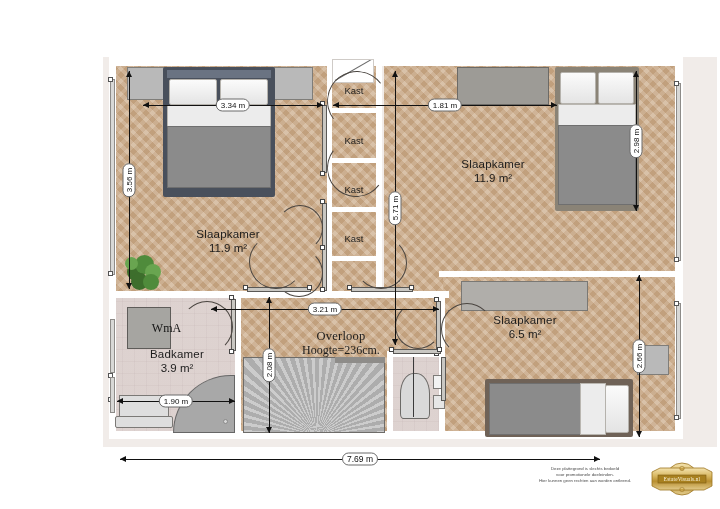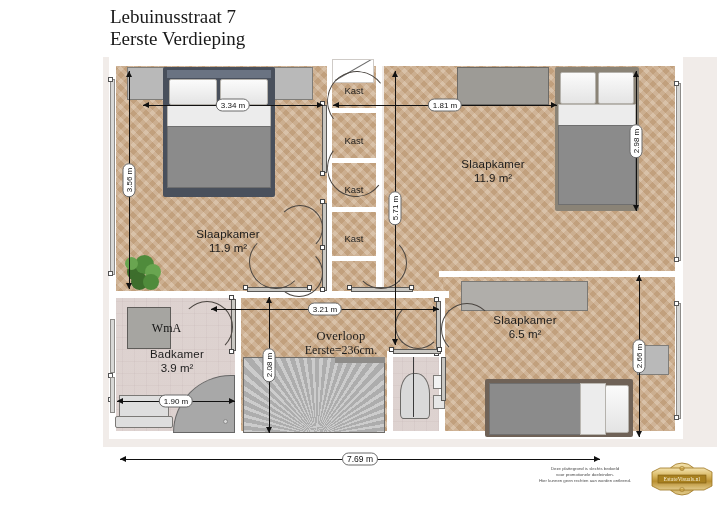--- a/index.html
+++ b/index.html
@@ -135,24 +135,20 @@
   }
   .logo {
     position:absolute; left:650px; top:462px; width:64px; height:34px;
   }
 </style>
 </head>
 <body>
 
 <div id="page">
 
-  <div class="title-block">
-    <div class="title-line">Lebuinusstraat 7</div>
-    <div class="title-line">Eerste Verdieping</div>
-  </div>
 
   <div id="plan">
 
     <div class="ab parquet" style="left:12px; top:8px; width:215px; height:230px;"></div>
 
     <div class="ab parquet" style="left:227px; top:8px; width:48px; height:230px;"></div>
 
     <div class="ab parquet" style="left:281px; top:8px; width:296px; height:230px;"></div>
 
     <div class="ab tilefloor" style="left:8px; top:238px; width:128px; height:138px;"></div>
@@ -320,21 +316,21 @@
       <div class="ar">6.5 m²</div>
     </div>
 
     <div class="room-label" style="left:22px; top:290px; width:104px;">
       <div class="nm">Badkamer</div>
       <div class="ar">3.9 m²</div>
     </div>
 
     <div class="room-label serif" style="left:148px; top:272px; width:180px;">
       <div class="nm">Overloop</div>
-      <div class="ar">Eerste=236cm.</div>
+      <div class="ar">Hoogte=236cm.</div>
     </div>
 
     <div class="ab" style="left:227px; top:22px; width:48px; height:26px;">
       <span class="kast-label" style="top:6px;">Kast</span>
     </div>
     <div class="ab" style="left:227px; top:72px; width:48px; height:26px;">
       <span class="kast-label" style="top:6px;">Kast</span>
     </div>
     <div class="ab" style="left:227px; top:121px; width:48px; height:26px;">
       <span class="kast-label" style="top:6px;">Kast</span>

